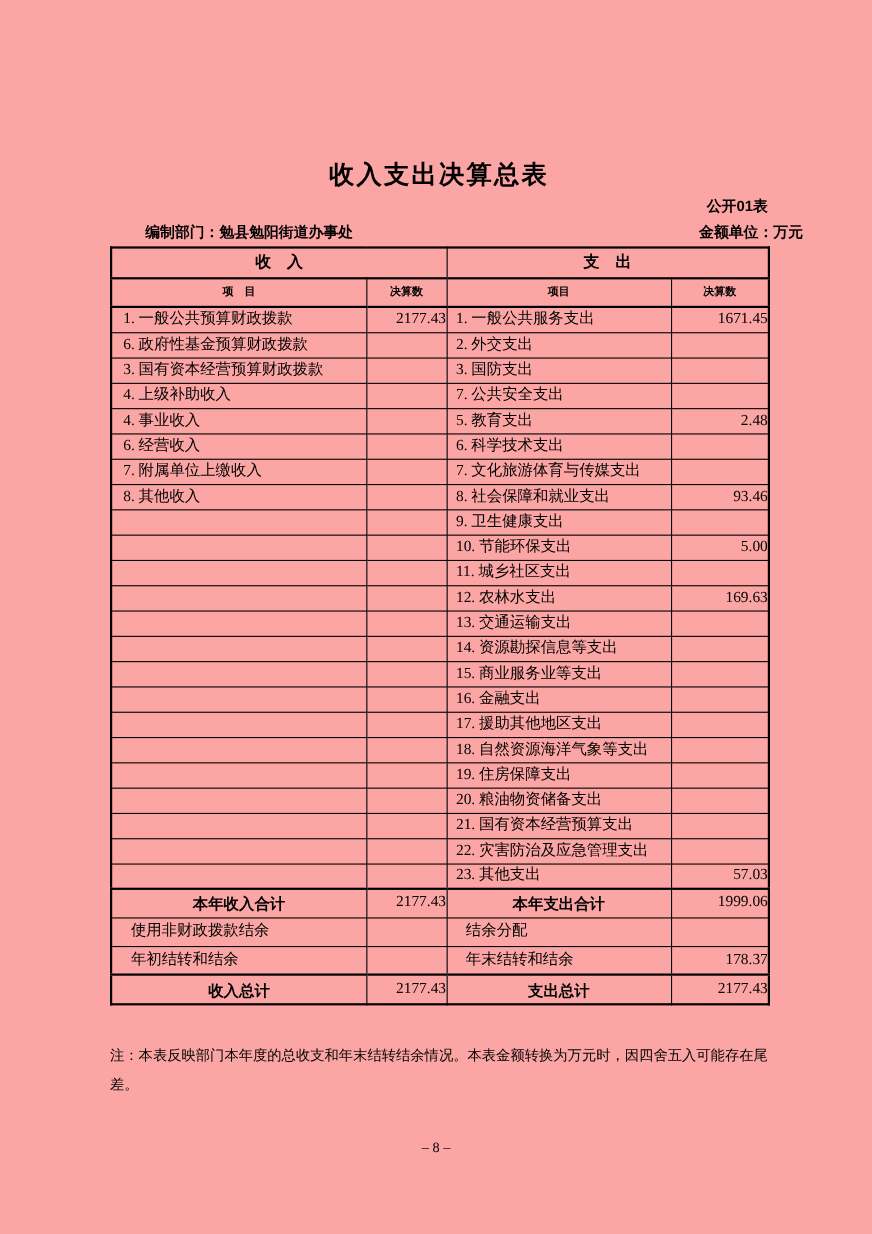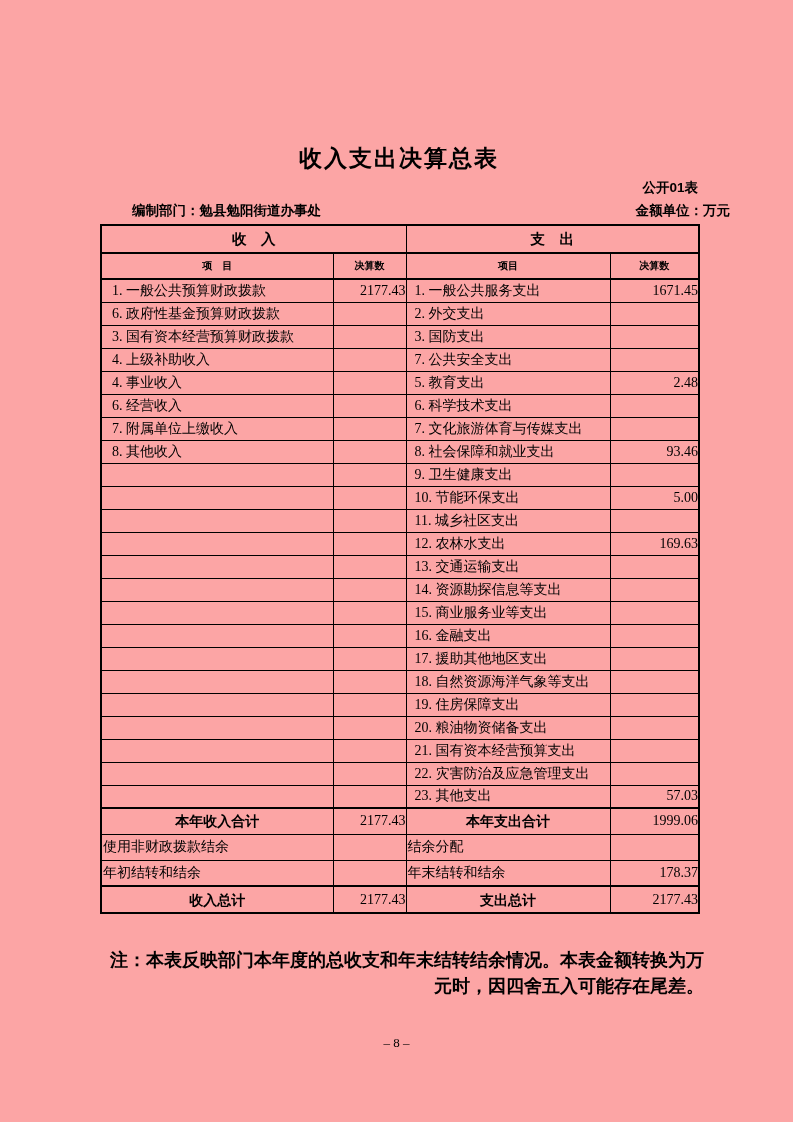--- a/index.html
+++ b/index.html
@@ -50,27 +50,26 @@
   tr.row-item td.c-r{padding-left:8px;}
   td.c-amt{text-align:right;padding-right:2px;font-family:var(--serif);}
   tr.row-item td{height:23px;}
   tr.row-total td,tr.row-carry td{height:26px;}
   tr.row-grand td{height:27px;margin-top:15px;}
   tr.row-total td.c-item,tr.row-grand td.c-item{
     text-align:center;font-family:var(--sans);font-weight:bold;padding-left:0;
   }
   tr.row-total td{border-top:2px solid var(--ink);}
   tr.row-grand td{border-top:2px solid var(--ink);}
-  tr.row-carry td.c-item{padding-left:1px;margin-left:35px;}
+  tr.row-carry td.c-item{padding-left:17px;margin-left:35px;}
 
   .note{
     position:absolute;top:947px;left:100px;width:604px;
-    font-family:var(--serif);font-size:18px;line-height:26px;
-    text-align:right;
-    font-weight:bold;
+    font-family:var(--serif);font-size:13px;line-height:26px;
+    text-align:left;
   }
   .page-number{
     position:absolute;top:1035px;left:0;width:793px;
     text-align:center;font-family:var(--serif);font-size:13px;
   }
 </style>
 </head>
 <body>
 
 <div class="page">

